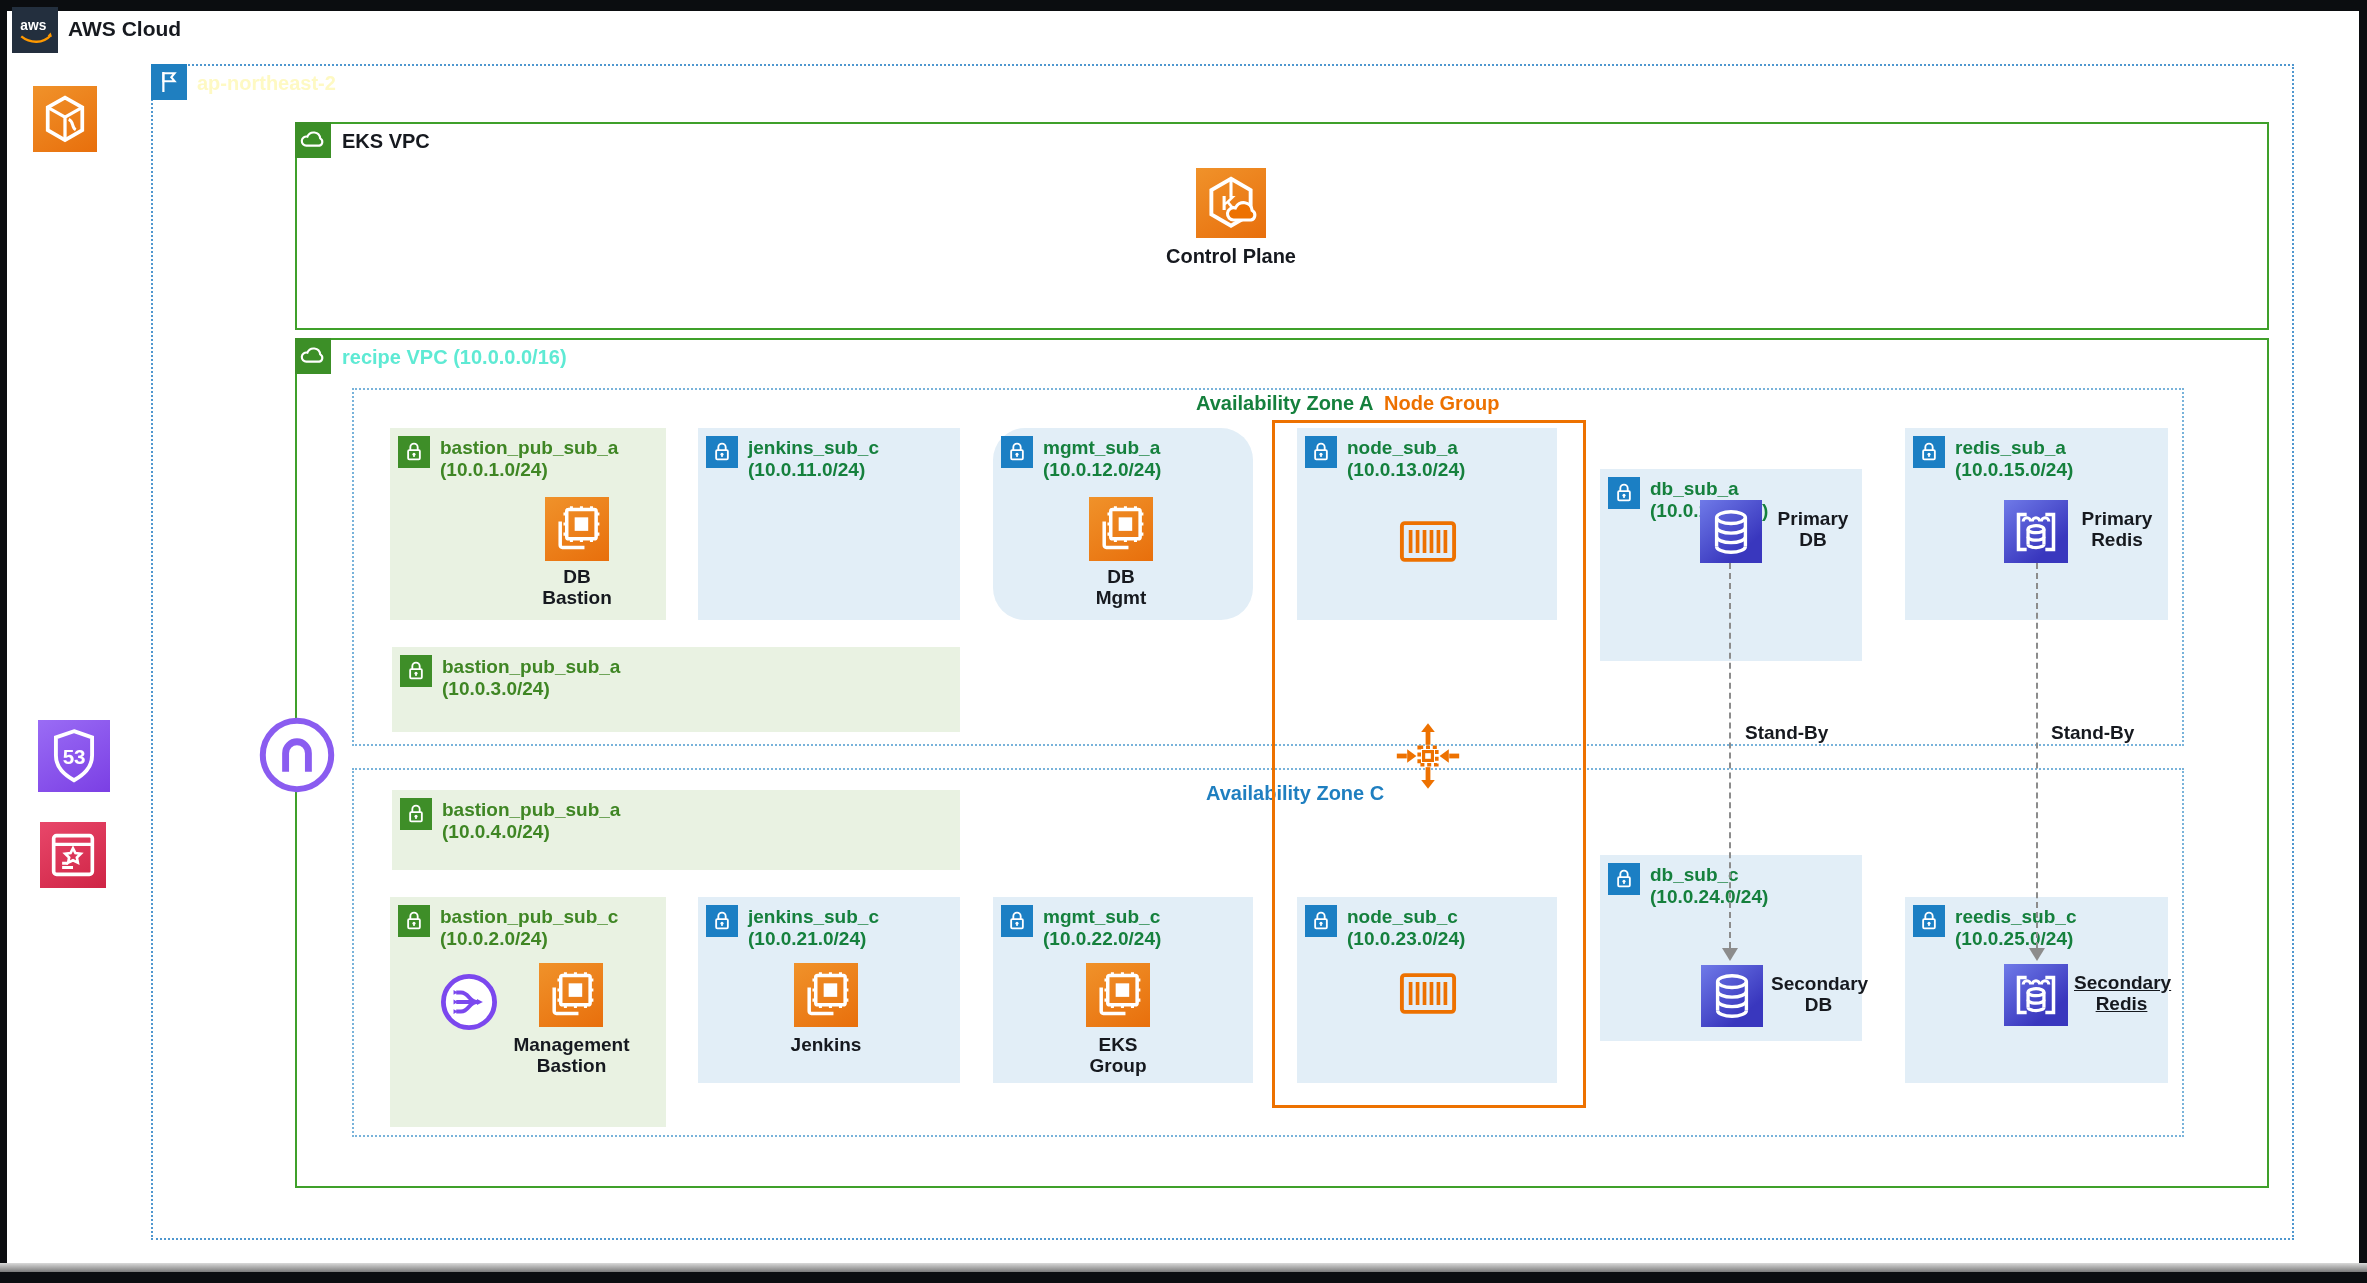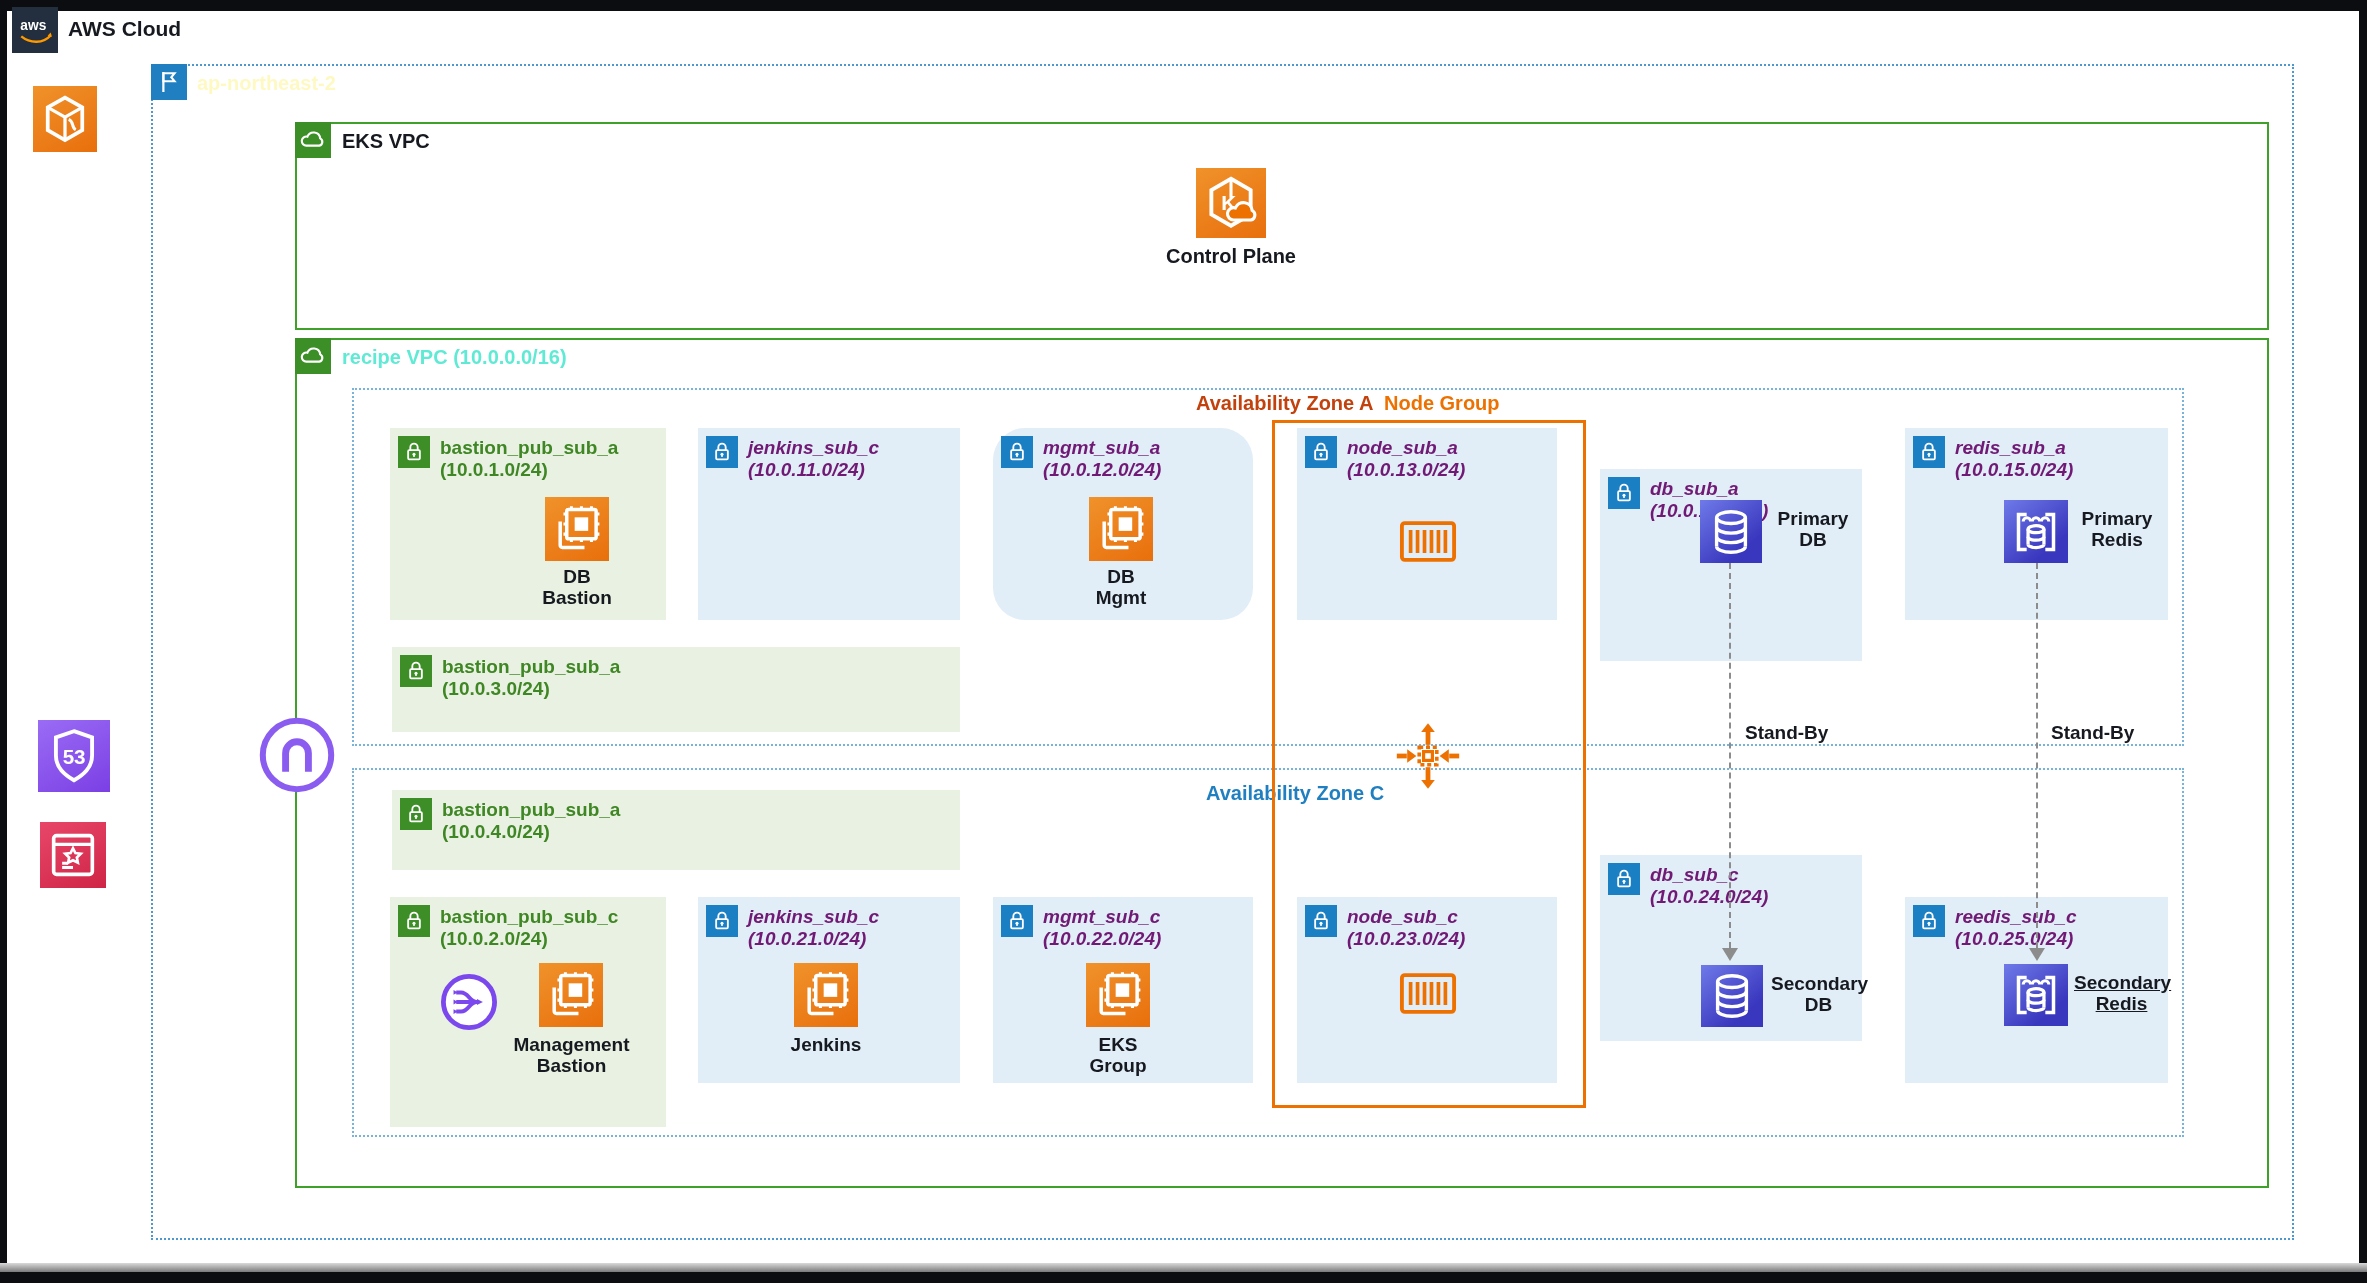--- a/index.html
+++ b/index.html
@@ -15,21 +15,21 @@
   .ng-box{border:3px solid #ed7100;}
   
   .subnet{position:absolute;}
   .subnet.public{background:#e9f2e2;}
   .subnet.private{background:#e2eef7;}
   .sn-head{position:absolute;left:8px;top:8px;width:32px;height:32px;display:flex;align-items:center;justify-content:center;}
   .sn-head.public{background:#3e8e28;}
   .sn-head.private{background:#1b7fc4;}
   .sn-txt{position:absolute;left:50px;top:9px;font-weight:bold;font-size:19px;line-height:22px;}
   .subnet.public .sn-txt{color:#3f8624;}
-  .subnet.private .sn-txt{color:#701a75;font-style:italic;}
+  .subnet.private .sn-txt{color:#15803d;}
   
   .sq{position:absolute;display:flex;align-items:center;justify-content:center;}
   .ec2{background:linear-gradient(150deg,#f0922a 0%,#e86f0c 100%);}
   .dbi{background:linear-gradient(140deg,#6f7ae8 0%,#3937be 75%);}
   .res-lbl{position:absolute;font-weight:bold;font-size:19px;line-height:21px;color:#16191f;text-align:center;}
   .dashline{position:absolute;width:0;border-left:2px dashed #8c8c8c;}
   .arrow-down{position:absolute;width:0;height:0;border-left:8px solid transparent;border-right:8px solid transparent;border-top:13px solid #8c8c8c;}
   .standby{position:absolute;font-weight:bold;font-size:19px;color:#16191f;background:#fff;padding:0 3px;}
   .bottom-bar{position:absolute;left:0;top:1263px;width:2367px;height:9px;background:linear-gradient(#d9d9d9,#7a7a7a);}
   svg{display:block;}
@@ -160,21 +160,21 @@
 
 <div class="abs vpc-box" style="left:295px;top:338px;width:1970px;height:846px;"></div>
 <div class="sq" style="left:295px;top:338px;width:36px;height:36px;background:#3c8f27;">
   <svg width="32" height="32">
       <use href="#i-cloud"></use>
     </svg>
 </div>
 <div class="abs lbl" style="left:342px;top:346px;font-size:20px;color:#5eead4;">recipe VPC (10.0.0.0/16)</div>
 
 <div class="abs az-box" style="left:352px;top:388px;width:1828px;height:354px;"></div>
-<div class="abs lbl" style="left:1192px;top:392px;font-size:20px;color:#c2410c;background:#fff;padding:0 4px;">Availability Zone A</div>
+<div class="abs lbl" style="left:1192px;top:392px;font-size:20px;color:#15803d;background:#fff;padding:0 4px;">Availability Zone A</div>
 <div class="abs lbl" style="left:1380px;top:392px;font-size:20px;color:#ed7100;background:#fff;padding:0 4px;">Node Group</div>
 <div class="abs az-box" style="left:352px;top:768px;width:1828px;height:365px;"></div>
 <div class="abs lbl" style="left:1202px;top:782px;font-size:20px;color:#1f7fc0;background:#fff;padding:0 4px;">Availability Zone C</div>
 
 <div class="abs ng-box" style="left:1272px;top:420px;width:308px;height:682px;background:#fff0;"></div>
 
 <div class="subnet public" style="left:390px;top:428px;width:276px;height:192px;">
   <span class="sn-head public">
       <svg width="26" height="26">
         <use href="#i-lock"></use>

